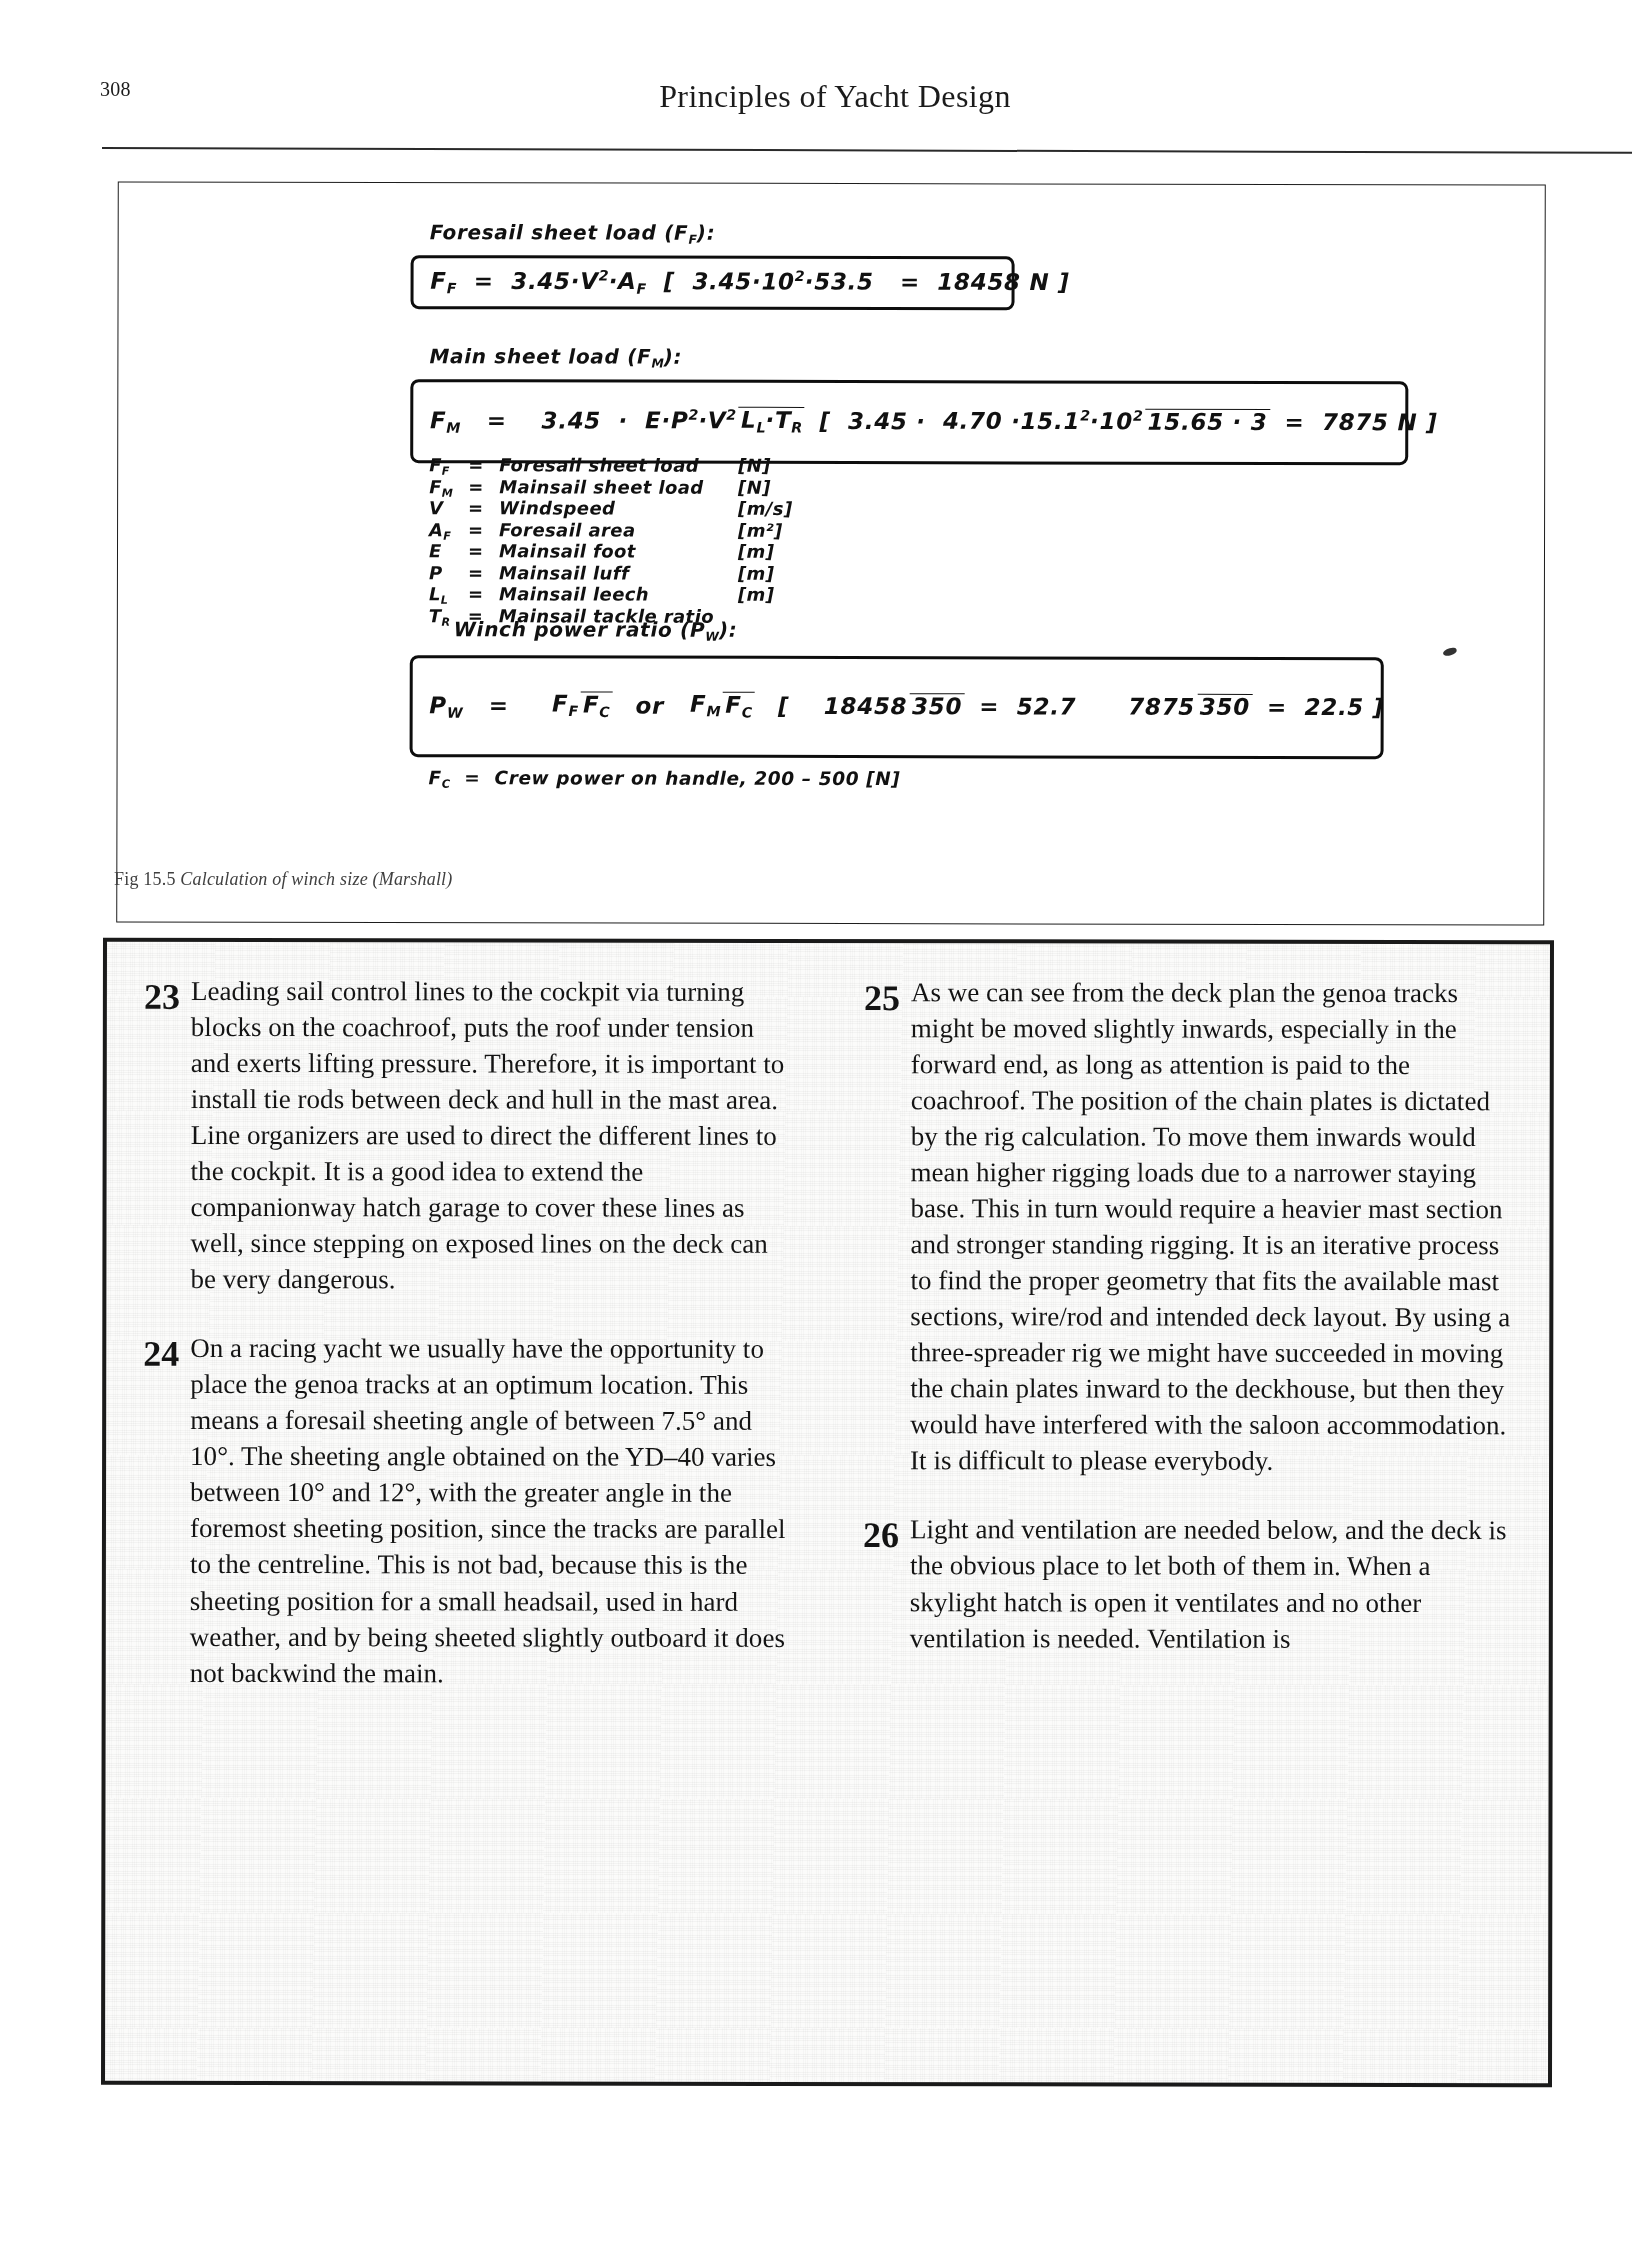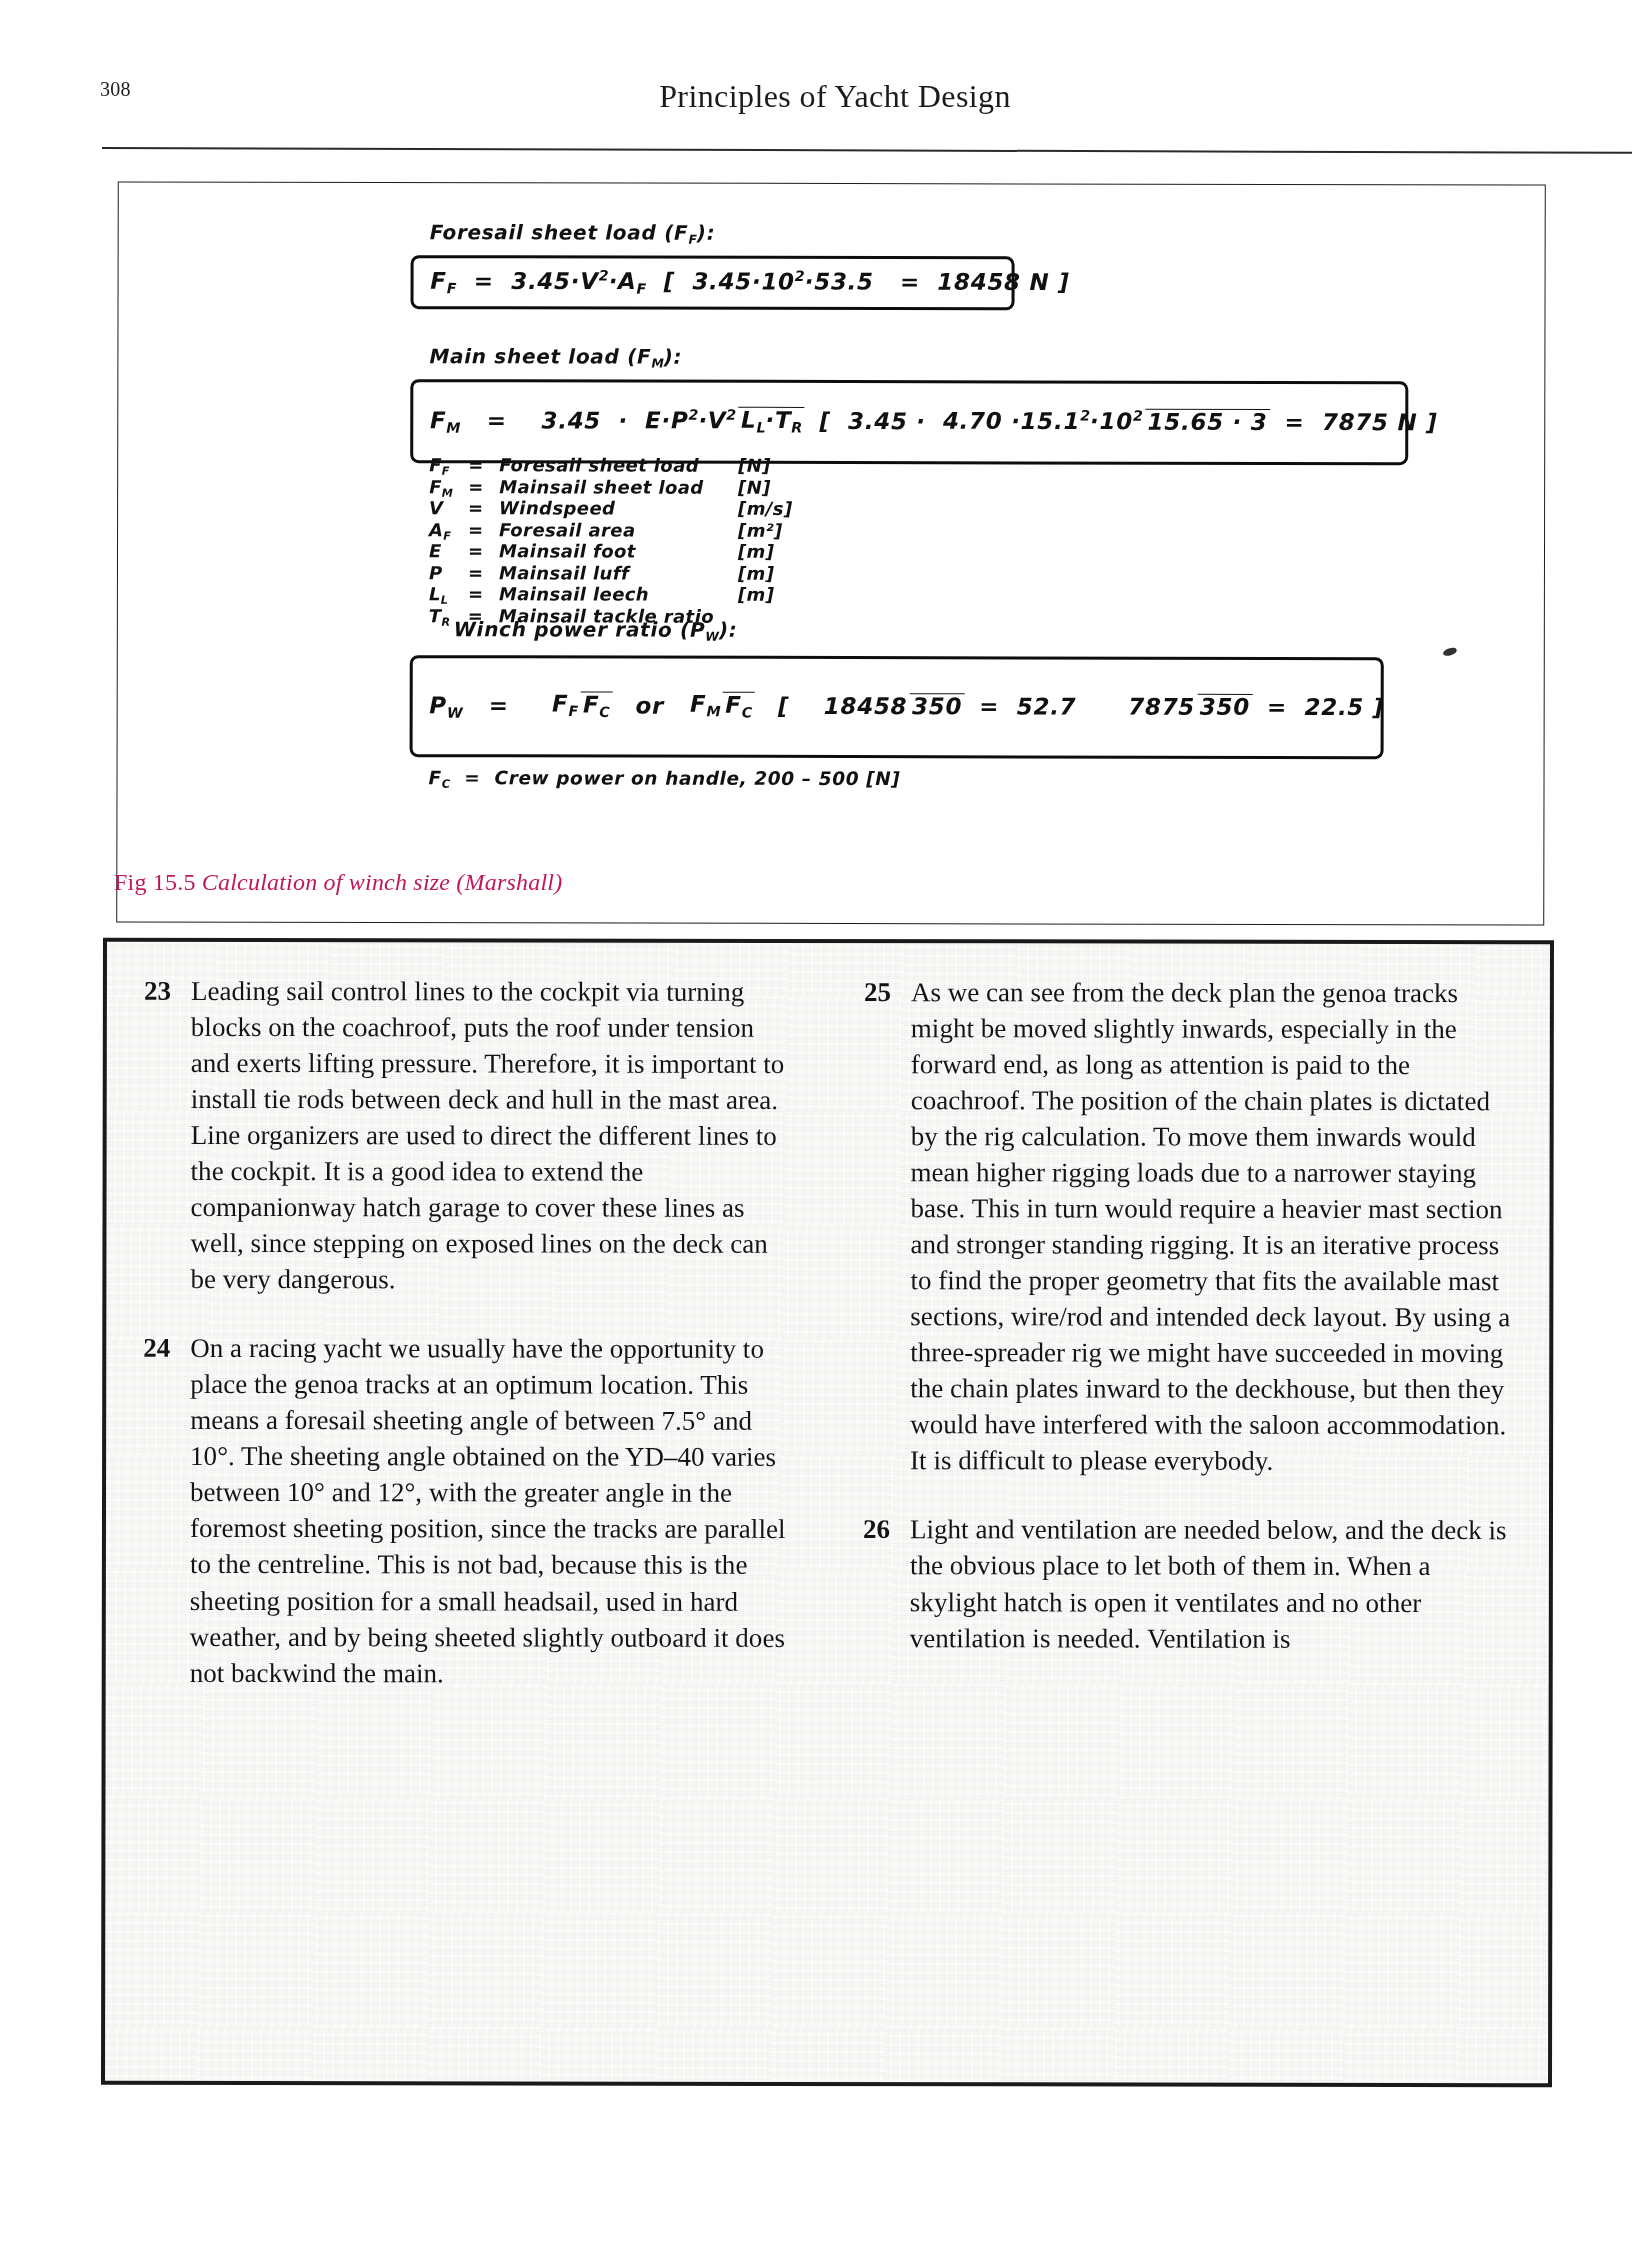--- a/index.html
+++ b/index.html
@@ -145,22 +145,22 @@
     font-style: italic;
     font-weight: bold;
     font-size: 18.5px;
     letter-spacing: 0.6px;
     color: #111;
   }
 
   .fig-caption {
     position: absolute;
     left: 114px; top: 869px;
-    font-size: 24px;
-    color: #be185d;
+    font-size: 18px;
+    color: #404040;
     letter-spacing: 0.2px;
   }
   .fig-caption .cap-num { font-style: normal; }
   .fig-caption .cap-txt { font-style: italic; }
 
   
   .smudge {
     position: absolute;
     left: 1325px; top: 463px;
     width: 14.3px; height: 6.6px;
@@ -206,21 +206,21 @@
     margin-bottom: 33px;
     font-size: 27px;
     line-height: 1.335;
     color: #141414;
     letter-spacing: 0.03px;
   }
   .para .pnum {
     width: 47px;
     flex: 0 0 47px;
     font-weight: bold;
-    font-size: 27px;
+    font-size: 36px;
     text-align: left;
   }
   .para .ptext { flex: 1 1 auto; }
 </style>
 </head>
 <body>
 
 <div class="page-header">
   <div class="folio">308</div>
   <div class="running-title">Principles of Yacht Design</div>

